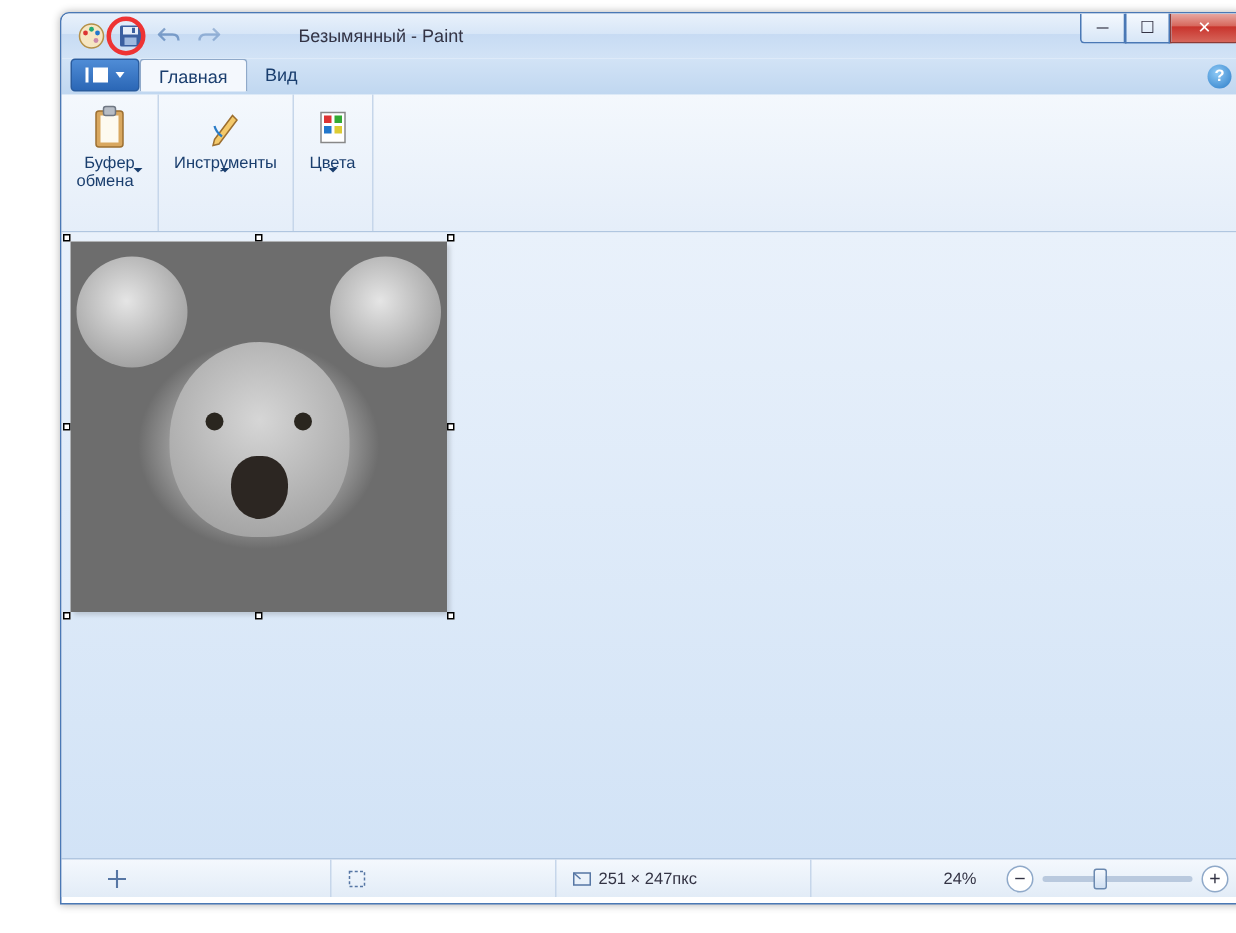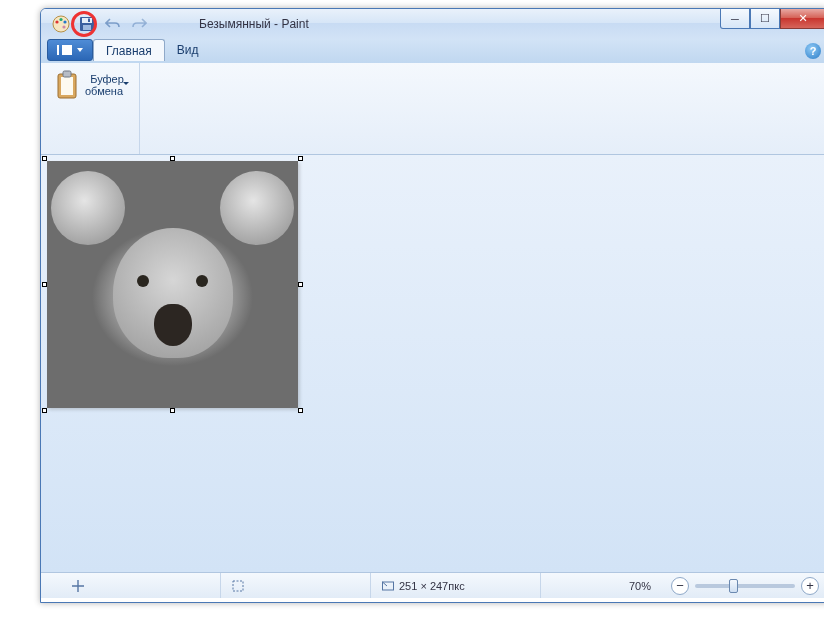--- a/index.html
+++ b/index.html
@@ -24,21 +24,21 @@
 .file-btn .bar { width: 2px; height: 10px; background: #fff; display: inline-block; }
 .file-btn .sq { width: 10px; height: 10px; background: #fff; display: inline-block; }
 .file-btn .chev { width: 0; height: 0; border-left: 3px solid transparent; border-right: 3px solid transparent; border-top: 4px solid #fff; margin-left: 2px; }
 .tab { height: 22px; padding: 0 12px; font-size: 12px; color: #1a3e6e; display: flex; align-items: center; cursor: pointer; }
 .tab.active { background: #f4f8fd; border: 1px solid #8fa9c9; border-bottom: none; border-radius: 3px 3px 0 0; }
 .help-btn { position: absolute; right: 8px; top: 4px; width: 16px; height: 16px; border-radius: 50%; background: radial-gradient(circle at 40% 35%, #8fcaf6, #2b7cc7); display: flex; align-items: center; justify-content: center; color: #fff; font-size: 11px; font-weight: bold; cursor: pointer; }
 
 
 .ribbon { height: 92px; background: linear-gradient(#f4f8fd,#e5eef9); border-bottom: 1px solid #b0c6e0; display: flex; }
 .rgroup { border-right: 1px solid #c6d6ea; padding: 4px 6px 2px; display: flex; flex-direction: column; align-items: center; justify-content: flex-start; }
-.rbtn { display: flex; flex-direction: row; align-items: center; gap: 2px; padding: 2px 4px; cursor: pointer; border-radius: 3px; }
+.rbtn { display: flex; flex-direction: column; align-items: center; gap: 2px; padding: 2px 4px; cursor: pointer; border-radius: 3px; }
 .ricon { width: 32px; height: 32px; display: flex; align-items: center; justify-content: center; }
 .rlabel { font-size: 11px; color: #1a3e6e; text-align: center; line-height: 12px; }
 .dd { width: 0; height: 0; border-left: 3px solid transparent; border-right: 3px solid transparent; border-top: 3px solid #1a3e6e; margin-top: 1px; }
 
 
 .canvas-area { height: 417px; background: linear-gradient(#e9f1fb,#d2e3f6); position: relative; overflow: hidden; }
 .canvas { position: absolute; left: 6px; top: 6px; background: #fff; box-shadow: 2px 2px 3px rgba(0,0,0,.15); }
 .sel-handles { position: absolute; }
 .sel-handles .h { position: absolute; width: 5px; height: 5px; background: #fff; border: 1px solid #000; }
 .koala { width: 100%; height: 100%; background: radial-gradient(ellipse 40% 35% at 50% 55%, #d8d8d8, #9e9e9e 55%, #6d6d6d 80%); position: relative; overflow: hidden; }
@@ -126,20 +126,45 @@
           <svg width="28" height="30" viewBox="0 0 28 30">
               <rect x="5" y="4" width="18" height="24" rx="2" fill="#d9a860" stroke="#9c6f30"></rect>
               <rect x="8" y="7" width="12" height="18" fill="#fdfaf0"></rect>
               <rect x="10" y="1" width="8" height="6" rx="1.5" fill="#b7bdc6" stroke="#6f7783"></rect>
             </svg>
         </div>
         <div class="rlabel"><span style="white-space:pre-line">Буфер
 обмена</span><span class="dd"></span></div>
       </div>
     </div>
+    <div class="rgroup">
+      <div class="rbtn">
+        <div class="ricon">
+          <svg width="26" height="28" viewBox="0 0 26 28">
+              <path d="M6 22 L18 6 L21 9 L9 25 L5 26 Z" fill="#f4c96a" stroke="#9c6f30"></path>
+              <path d="M11 20 Q7 17 6 13" fill="none" stroke="#2a7cc7" stroke-width="1.5"></path>
+            </svg>
+        </div>
+        <div class="rlabel"><span>Инструменты</span><br><span class="dd"></span></div>
+      </div>
+    </div>
+    <div class="rgroup">
+      <div class="rbtn">
+        <div class="ricon">
+          <svg width="24" height="26" viewBox="0 0 24 26">
+              <rect x="4" y="3" width="16" height="20" fill="#fff" stroke="#888"></rect>
+              <rect x="6" y="5" width="5" height="5" fill="#d33"></rect>
+              <rect x="13" y="5" width="5" height="5" fill="#3a3"></rect>
+              <rect x="6" y="12" width="5" height="5" fill="#27c"></rect>
+              <rect x="13" y="12" width="5" height="5" fill="#dc3"></rect>
+            </svg>
+        </div>
+        <div class="rlabel"><span>Цвета</span><br><span class="dd"></span></div>
+      </div>
+    </div>
   </div>
 
   <div class="canvas-area">
     <div class="canvas" style="width:251px;height:247px;">
       <div class="koala">
         <div class="bg1"></div>
           <div class="bg2"></div>
         <div class="face"></div>
         <div class="nose"></div>
         <div class="eye l"></div>
@@ -172,21 +197,21 @@
       <span></span>
     </div>
     <div class="cell" style="width:170px">
       <svg width="14" height="14" viewBox="0 0 14 14">
           <rect x="1.5" y="3" width="11" height="8" fill="none" stroke="#5676a4"></rect>
           <path d="M1.5 3 L6 7" stroke="#5676a4"></path>
         </svg>
       <span>251 × 247пкс</span>
     </div>
     <div class="spacer"></div>
-    <div class="cell" style="border-right:none">70%</div>
+    <div class="cell" style="border-right:none">24%</div>
     <div class="zoom-ctrl">
       <div class="zbtn">−</div>
       <div class="zslider">
           <div class="thumb"></div>
         </div>
       <div class="zbtn">+</div>
     </div>
   </div>
 
 </div>

